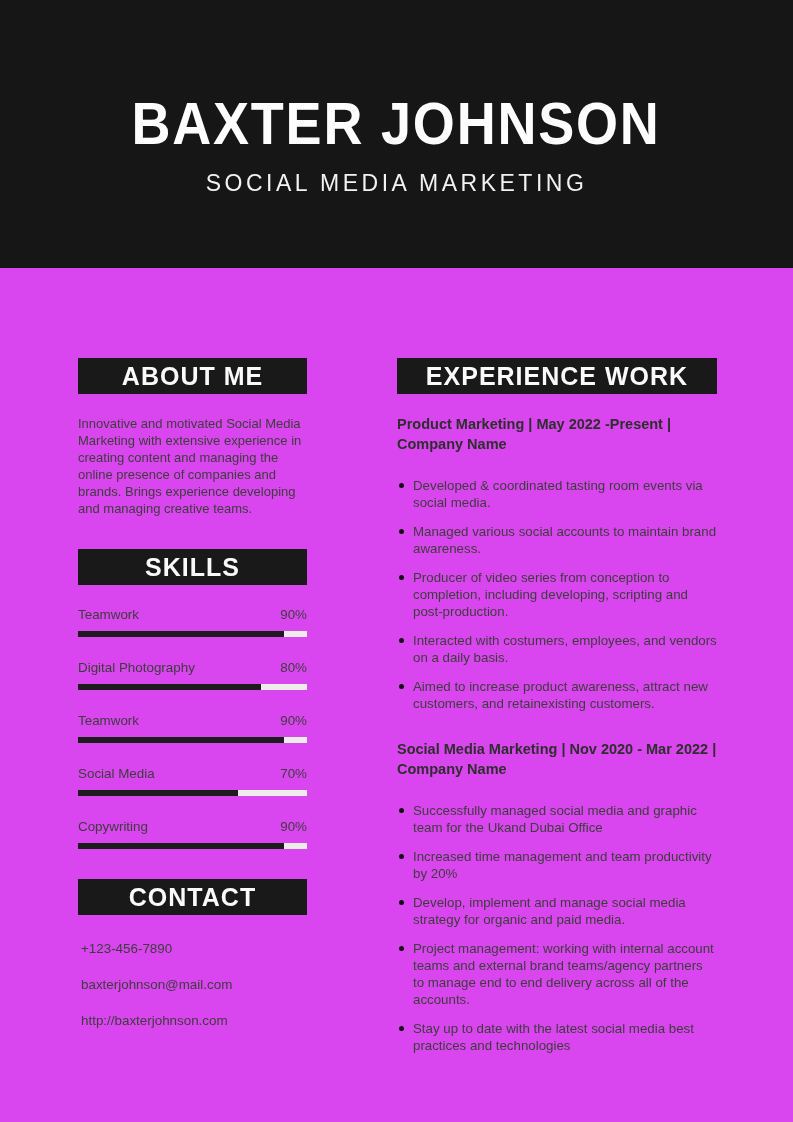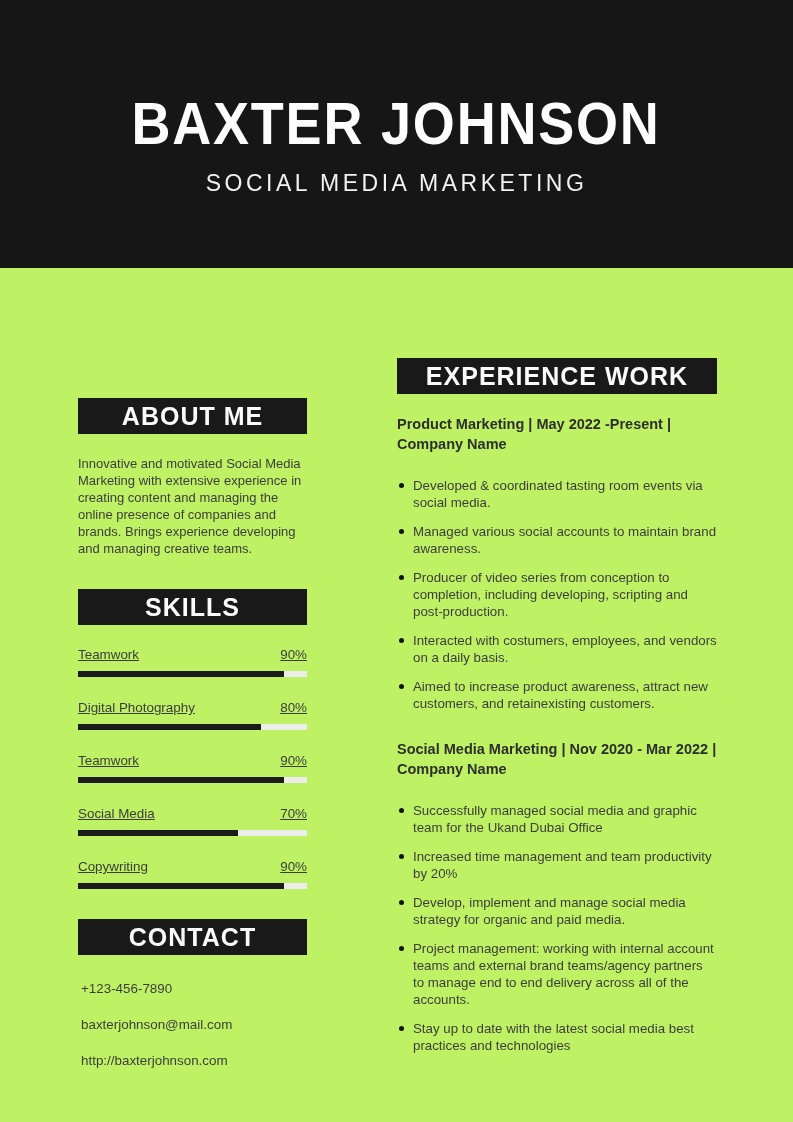--- a/index.html
+++ b/index.html
@@ -1,48 +1,48 @@
 <!DOCTYPE html>
 <html lang="en"><head>
 <meta charset="utf-8">
 <style>
   * { margin:0; padding:0; box-sizing:border-box; }
   html,body { background:#ffffff; }
   body { width:793px; height:1122px; overflow:hidden;
          font-family:"Liberation Sans", sans-serif; }
 
-  .page { width:793px; height:1122px; background:#bef264; position:relative; }
+  .page { width:793px; height:1122px; background:#d946ef; position:relative; }
 
   
   .hero { height:268px; background:#161616; color:#fdfdfd;
           display:flex; flex-direction:column; align-items:center; justify-content:center;
           padding-top:22px; }
   .hero-name { font-size:60px; font-weight:700; letter-spacing:2px;
                transform:scaleX(0.9); white-space:nowrap; line-height:1; }
   .hero-sub  { margin-top:16px; font-size:23px; font-weight:400;
                letter-spacing:3.5px; color:#f2f2f2; white-space:nowrap; }
 
   
   .content { display:flex; gap:90px; padding:90px 76px 0 78px; }
-  .col-left  { flex:0 0 229px; width:229px;margin-top:40px; }
+  .col-left  { flex:0 0 229px; width:229px; }
   .col-right { flex:1; min-width:0; }
 
   .banner { background:#191919; color:#fafafa; height:36px;
             display:flex; align-items:center; justify-content:center;
             font-size:25px; font-weight:700; letter-spacing:1px; }
 
   
   .about-text { margin-top:21px; font-size:13px; line-height:17px; color:#3d3d3d; }
 
   
   .skills-banner { margin-top:32px; }
   .skill-row { margin-top:22px; }
   .skill-row + .skill-row { margin-top:23px; }
   .skill-head { display:flex; justify-content:space-between; align-items:baseline;
-                font-size:13.4px; color:#3d3d3d;text-decoration:underline; }
+                font-size:13.4px; color:#3d3d3d; }
   .skill-bar  { margin-top:9px; height:6px; background:#ecece9; }
   .skill-fill { height:100%; background:#1c1c1c; }
 
   
   .contact-banner { margin-top:30px; }
   .contact-item { margin-top:21px; padding-left:3px; font-size:13.4px; color:#3d3d3d; }
   .contact-item:first-of-type { margin-top:26px; }
 
   
   .job { margin-top:20px; }

